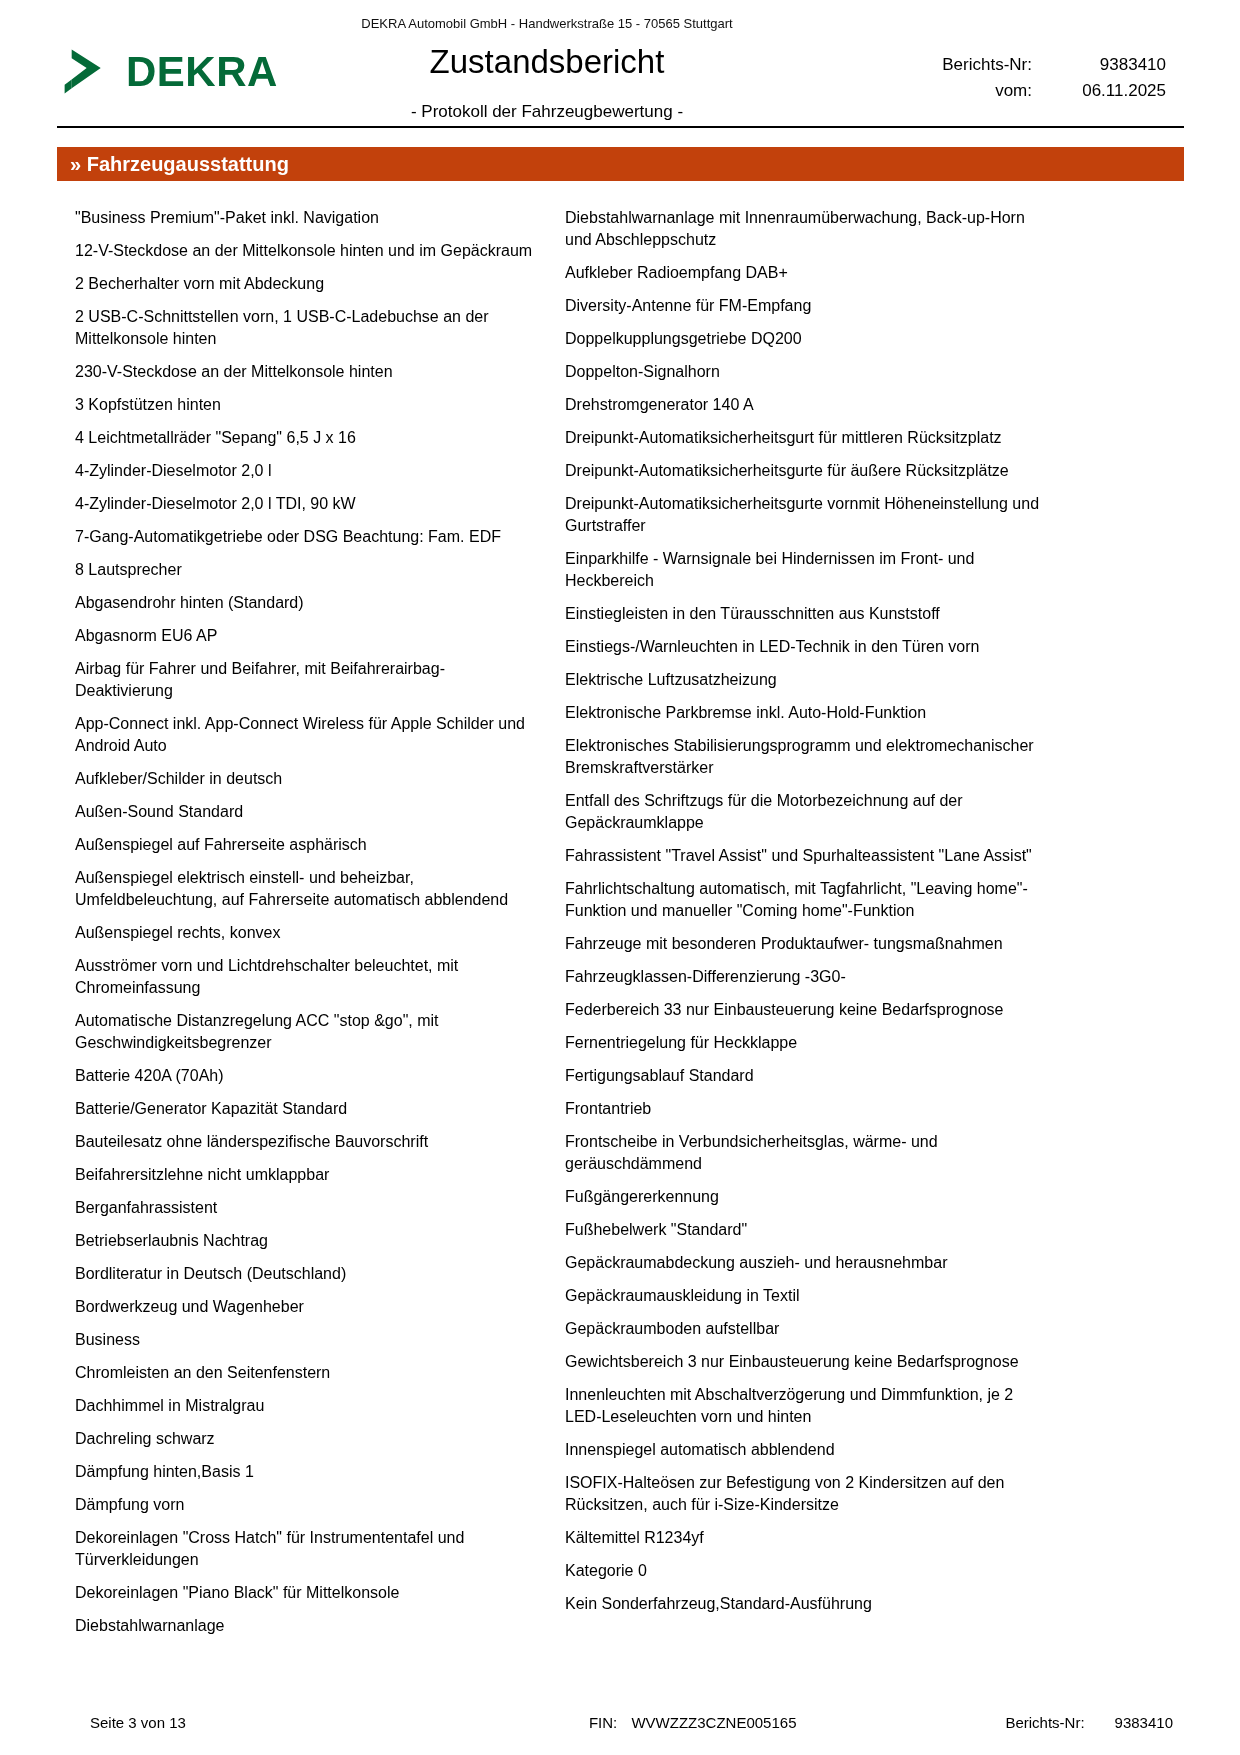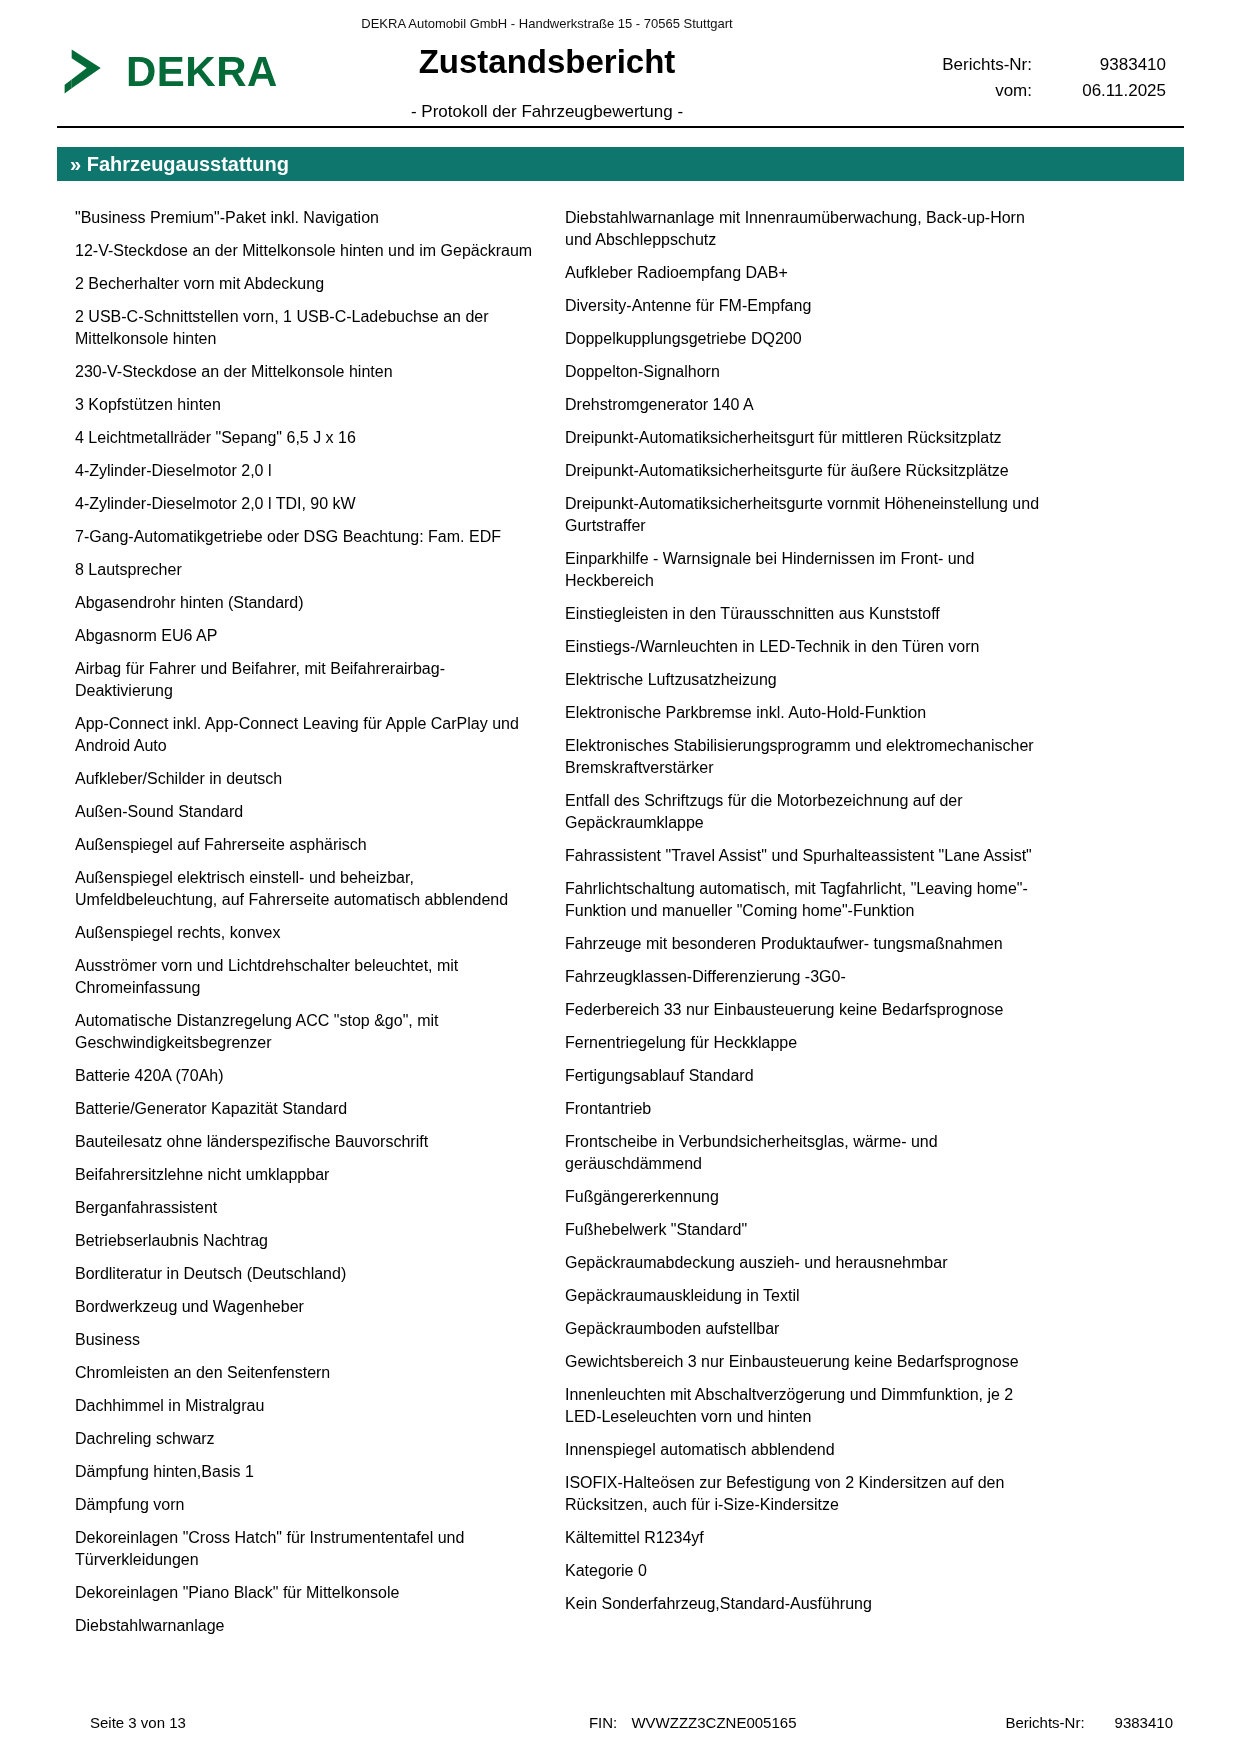--- a/index.html
+++ b/index.html
@@ -21,36 +21,36 @@
     display:flex; align-items:center; gap:20px;
   }
   .logo-mark svg { display:block; }
   .logo-text {
     color:#046a38; font-weight:bold; font-size:42px; letter-spacing:0.5px;
     line-height:1;
   }
   .title-block {
     position:absolute; top:44px; left:57px; width:980px; text-align:center;
   }
-  .doc-title { font-size:33px; font-weight:bold; line-height:1.1; }
+  .doc-title { font-size:33px; font-weight:normal; line-height:1.1; }
   .doc-subtitle { font-size:17px; margin-top:22px; }
   .report-block {
     position:absolute; top:52px; right:74px;
     display:grid; grid-template-columns:auto 128px; column-gap:6px;
     font-size:17px; line-height:26px;
   }
   .report-block .lbl { text-align:right; }
   .report-block .val { text-align:right; }
   .rule {
     position:absolute; top:126px; left:57px; width:1127px; height:2px;
     background:#000;
   }
   .section-bar {
     position:absolute; top:147px; left:57px; width:1127px; height:34px;
-    background:#0f766e; color:#fff;
+    background:#c2410c; color:#fff;
     display:flex; align-items:center; padding-left:13px;
     font-size:20px; font-weight:bold;
   }
   .columns {
     position:absolute; top:207px; left:75px;
     display:flex; gap:30px; align-items:flex-start;
   }
   .col-left  { width:460px; }
   .col-right { width:478px; }
   .item {
@@ -107,21 +107,21 @@
       <div class="item">230-V-Steckdose an der Mittelkonsole hinten</div>
       <div class="item">3 Kopfstützen hinten</div>
       <div class="item">4 Leichtmetallräder "Sepang" 6,5 J x 16</div>
       <div class="item">4-Zylinder-Dieselmotor 2,0 l</div>
       <div class="item">4-Zylinder-Dieselmotor 2,0 l TDI, 90 kW</div>
       <div class="item">7-Gang-Automatikgetriebe oder DSG Beachtung: Fam. EDF</div>
       <div class="item">8 Lautsprecher</div>
       <div class="item">Abgasendrohr hinten (Standard)</div>
       <div class="item">Abgasnorm EU6 AP</div>
       <div class="item">Airbag für Fahrer und Beifahrer, mit Beifahrerairbag-Deaktivierung</div>
-      <div class="item">App-Connect inkl. App-Connect Leaving für Apple CarPlay und Android Auto</div>
+      <div class="item">App-Connect inkl. App-Connect Wireless für Apple Schilder und Android Auto</div>
       <div class="item">Aufkleber/Schilder in deutsch</div>
       <div class="item">Außen-Sound Standard</div>
       <div class="item">Außenspiegel auf Fahrerseite asphärisch</div>
       <div class="item">Außenspiegel elektrisch einstell- und beheizbar, Umfeldbeleuchtung, auf Fahrerseite automatisch abblendend</div>
       <div class="item">Außenspiegel rechts, konvex</div>
       <div class="item">Ausströmer vorn und Lichtdrehschalter beleuchtet, mit Chromeinfassung</div>
       <div class="item">Automatische Distanzregelung ACC "stop &amp;go", mit Geschwindigkeitsbegrenzer</div>
       <div class="item">Batterie 420A (70Ah)</div>
       <div class="item">Batterie/Generator Kapazität Standard</div>
       <div class="item">Bauteilesatz ohne länderspezifische Bauvorschrift</div>

